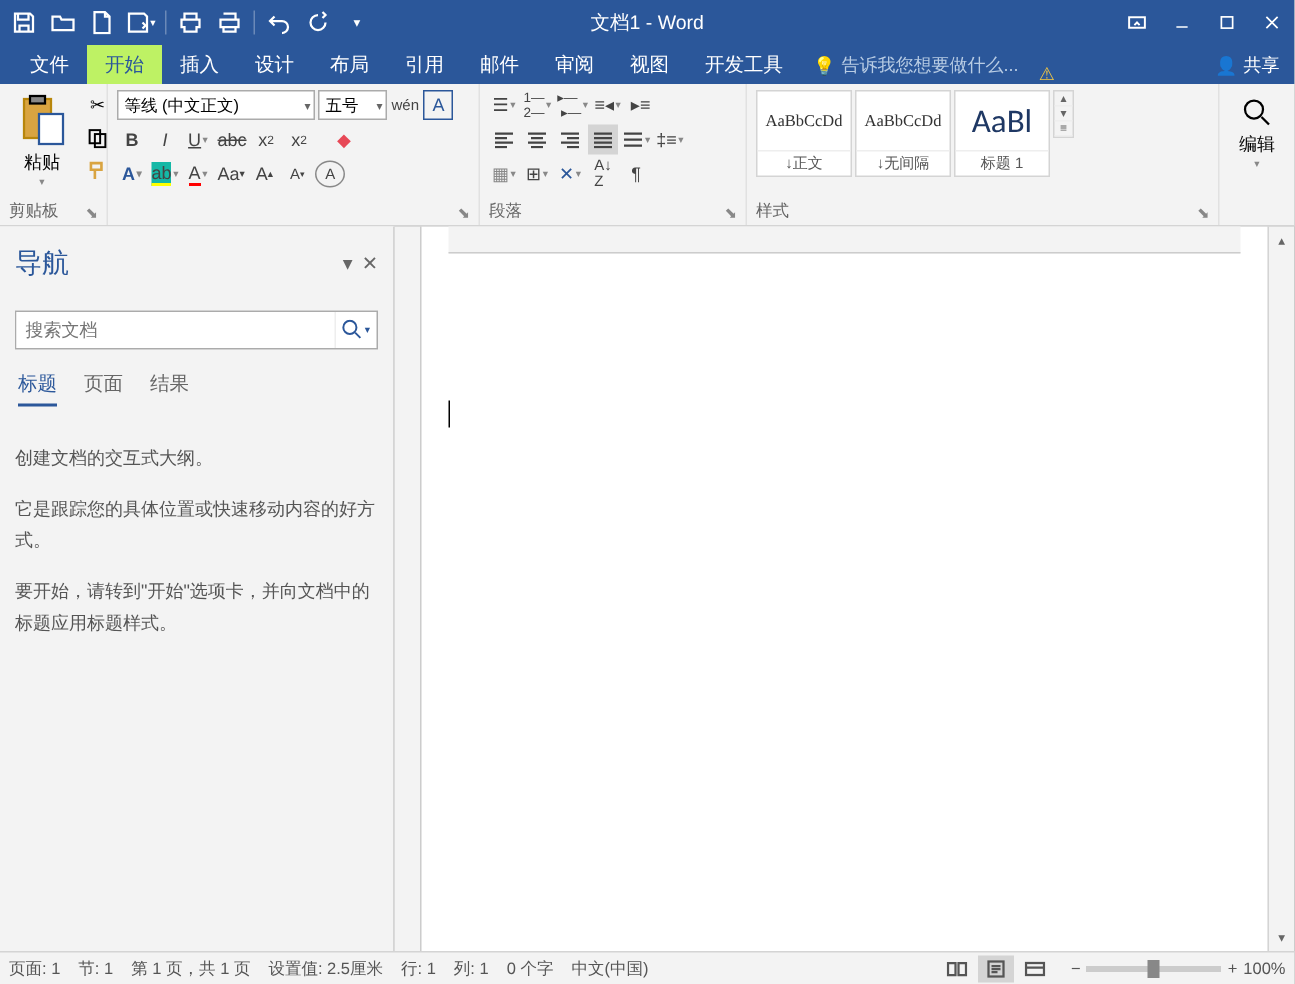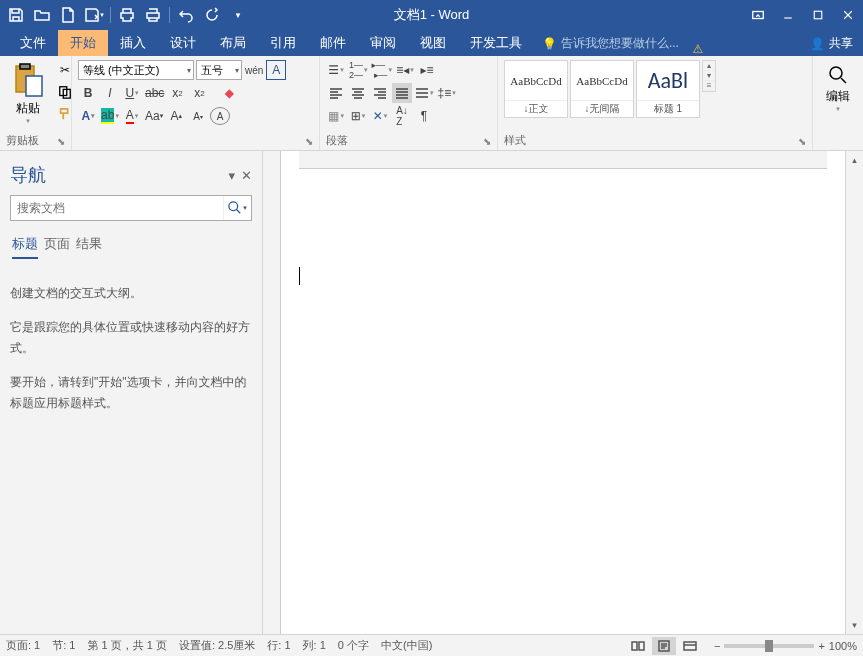--- a/index.html
+++ b/index.html
@@ -11,21 +11,21 @@
 .qat .qbtn { width: 24px; height: 24px; display: flex; align-items: center; justify-content: center; cursor: pointer; }
 .qat .qbtn svg { width: 16px; height: 16px; }
 .qat .sep { width: 1px; height: 16px; background: rgba(255,255,255,0.3); margin: 0 2px; }
 .title-text { position: absolute; left: 50%; transform: translateX(-50%); font-size: 13px; }
 .winctrl { margin-left: auto; display: flex; }
 .winctrl .wbtn { width: 30px; height: 30px; display: flex; align-items: center; justify-content: center; cursor: pointer; }
 
 
 .menutabs { height: 26px; background: #2b579a; display: flex; align-items: flex-end; padding-left: 8px; color: #fff; }
 .menutabs .mtab { padding: 4px 12px; font-size: 13px; cursor: pointer; }
-.menutabs .mtab.active { background: #fdba74; color: #2b579a; }
+.menutabs .mtab.active { background: #bef264; color: #2b579a; }
 .menutabs .tell { color: #b8cce4; font-size: 12px; padding: 4px 8px; display: flex; align-items: center; gap: 4px; }
 .menutabs .warn { width: 22px; text-align: center; }
 .menutabs .share { margin-left: auto; padding: 4px 10px; display: flex; align-items: center; gap: 4px; font-size: 12px; }
 
 
 .ribbon { height: 95px; background: #f3f3f3; border-bottom: 1px solid #d4d4d4; display: flex; }
 .rgroup { border-right: 1px solid #e1e1e1; display: flex; flex-direction: column; padding: 4px 6px 0; position: relative; }
 .rgroup .glabel { text-align: left; font-size: 11px; color: #666; padding: 2px 0; }
 .rgroup .dlg-launcher { position: absolute; right: 2px; bottom: 2px; width: 12px; height: 12px; cursor: pointer; color: #888; font-size: 10px; }
 .rgroup-body { flex: 1; display: flex; align-items: flex-start; }
@@ -57,27 +57,27 @@
 .style-scroll { width: 14px; display: flex; flex-direction: column; border: 1px solid #d4d4d4; }
 .style-scroll div { flex: 1; display: flex; align-items: center; justify-content: center; font-size: 8px; color: #666; cursor: pointer; border-bottom: 1px solid #eee; }
 
 
 .edit-body { text-align: center; padding: 2px 6px; }
 .edit-body .mag { width: 22px; height: 22px; margin: 2px auto; }
 
 
 .main { display: flex; height: calc(656px - 30px - 26px - 95px - 22px); }
 .navpane { width: 263px; border-right: 1px solid #d4d4d4; background: #f3f3f3; display: flex; flex-direction: column; padding: 12px 10px; }
-.navpane .navhead { display: flex; align-items: center; margin-bottom: 8px; }
+.navpane .navhead { display: flex; align-items: center; margin-bottom: 20px; }
 .navpane .navtitle { font-size: 18px; color: #2b579a; flex: 1; }
 .navpane .navclose { font-size: 13px; color: #666; cursor: pointer; margin-left: 6px; }
 .searchbox { display: flex; border: 1px solid #ababab; background: #fff; height: 26px; margin-bottom: 14px; }
 .searchbox input { flex: 1; border: none; outline: none; padding: 0 6px; font-size: 12px; }
 .searchbox .sbtn2 { width: 28px; display: flex; align-items: center; justify-content: center; color: #2b579a; cursor: pointer; border-left: 1px solid #eee; }
-.navtabs { display: flex; gap: 6px; padding-left: 2px; margin-bottom: 24px; font-size: 13px; }
+.navtabs { display: flex; gap: 18px; padding-left: 2px; margin-bottom: 24px; font-size: 13px; }
 .navtabs .ntab { color: #666; cursor: pointer; padding-bottom: 4px; }
 .navtabs .ntab.active { color: #2b579a; border-bottom: 2px solid #2b579a; }
 .navmsg { font-size: 12px; color: #555; line-height: 1.7; }
 .navmsg p { margin-bottom: 14px; }
 
 .docarea { flex: 1; background: #999; position: relative; display: flex; }
 .ruler-v { width: 18px; background: #f3f3f3; border-right: 1px solid #ccc; }
 .doccontent { flex: 1; background: #fff; margin: 0; position: relative; }
 .cursor-line { position: absolute; left: 18px; top: 116px; width: 1px; height: 18px; background: #000; }
 .scroll-v { width: 18px; background: #f3f3f3; border-left: 1px solid #d4d4d4; display: flex; flex-direction: column; }
@@ -226,21 +226,21 @@
       </div>
     </div>
     <div class="glabel">剪贴板</div>
     <div class="dlg-launcher">⬊</div>
   </div>
 
   <div class="rgroup" style="width:248px">
     <div class="rgroup-body">
       <div class="font-rows" style="width:100%">
         <div class="font-row">
-          <div class="combo" style="width:116px">
+          <div class="combo" style="width:132px">
               <span>等线 (中文正文)</span>
               <span class="dd">▾</span>
             </div>
           <div class="combo" style="width:46px">
               <span>五号</span>
               <span class="dd">▾</span>
             </div>
           <div class="ibtn" style="font-size:10px">wén<br></div>
           <div class="ibtn" style="border:1px solid #2b579a;color:#2b579a">A</div>
         </div>

